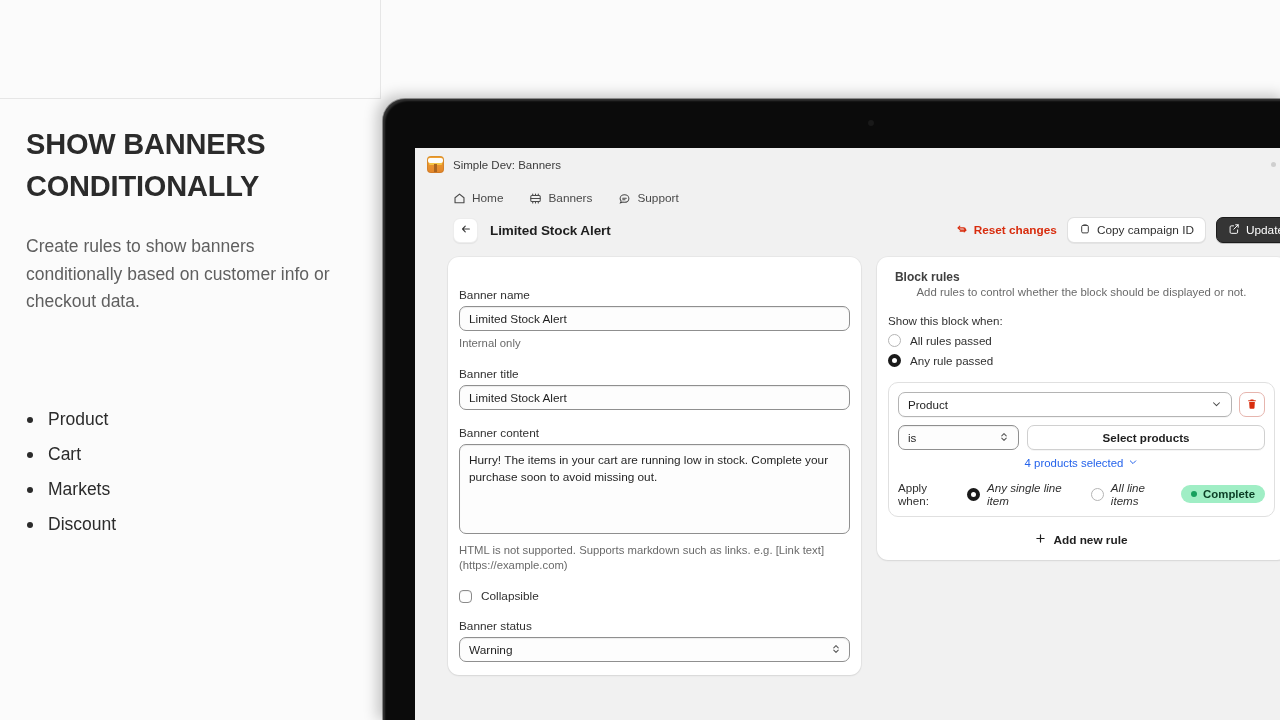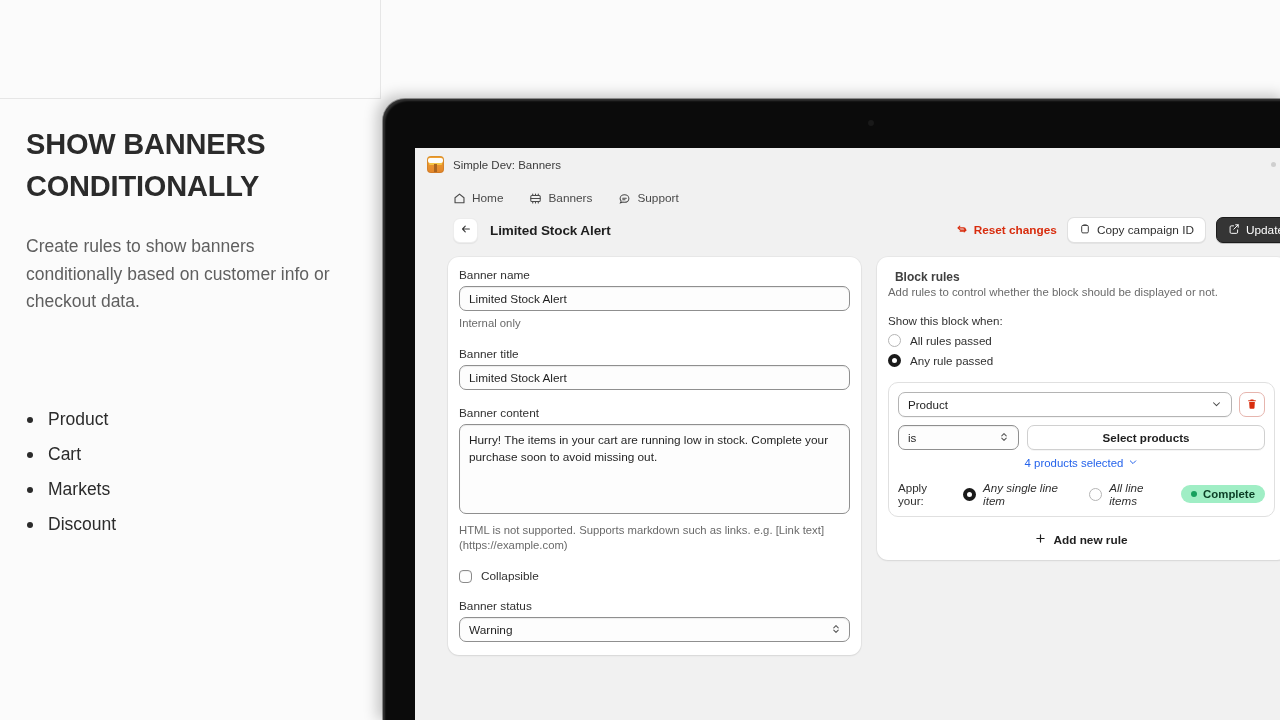--- a/index.html
+++ b/index.html
@@ -101,21 +101,21 @@
     background: #353535; border: 1px solid #1c1c1c; border-radius: 7px;
     font-size: 11.8px; color: #fff; cursor: pointer; font-family: inherit; white-space: nowrap;
     box-shadow: 0 1px 0 rgba(0,0,0,.2);
   }
 
   
   .cols { display: flex; gap: 16px; padding: 12px 0 0 33px; align-items: flex-start; }
   .card {
     background: #fff; border-radius: 11px; box-shadow: 0 1px 2px rgba(0,0,0,.08), 0 0 0 1px rgba(0,0,0,.035);
   }
-  .card-left { width: 422px; padding: 11px 11px 13px 11px; }
+  .card-left { width: 422px; padding: 31px 11px 13px 11px; }
   .card-right { width: 420px; padding: 13px 13px 11px 11px; }
 
   .flabel { font-size: 11.8px; color: #303030; margin-bottom: 4px; display: block; }
   .fhelp { font-size: 11.3px; color: #6a6a6a; margin-top: 5px; line-height: 15px; }
   .finput {
     width: 100%; height: 25px; border: 1px solid #8f8f8f; border-radius: 7px;
     padding: 0 9px; font-size: 11.8px; color: #1f1f1f; font-family: inherit;
     background: #fdfdfd; box-shadow: inset 0 1px 1px rgba(0,0,0,.07); outline: none;
   }
   .ftextarea {
@@ -134,21 +134,21 @@
   .fselect {
     width: 100%; height: 25px; border: 1px solid #8f8f8f; border-radius: 7px;
     padding: 0 9px; font-size: 11.8px; color: #1f1f1f; font-family: inherit;
     background: #fdfdfd; display: flex; align-items: center;
     box-shadow: inset 0 1px 1px rgba(0,0,0,.07); cursor: pointer;
   }
   .updown { position: absolute; right: 9px; top: 50%; transform: translateY(-50%); }
 
   
   .sectitle { font-size: 12px; font-weight: 700; color: #404040; margin-left: 7px; }
-  .secsub { font-size: 11.4px; color: #6a6a6a; margin-top: 2px; }
+  .secsub { font-size: 11.4px; color: #6a6a6a; margin-top: 2px; text-align: center; }
   .seclabel { font-size: 11.6px; color: #303030; margin-top: 16px; }
 
   .radiorow { display: flex; gap: 9px; margin-top: 7px; cursor: pointer; }
   .radio { width: 13px; height: 13px; border-radius: 50%; border: 1.5px solid #b5b5b5; background: #fff; flex: none; }
   .radio.on { border: 4px solid #1a1a1a; }
   .radiorow span { font-size: 11.6px; color: #303030; }
 
   .rulebox {
     margin-top: 15px; border: 1px solid #e0e0e0; border-radius: 10px;
     padding: 9px 9px 9px 9px; position: relative;
@@ -396,21 +396,21 @@
             <div class="selcount">
               <span>4 products selected</span>
               <span>
                 <svg width="10" height="10" viewBox="0 0 14 14" fill="none" stroke="#2563eb" stroke-width="1.4" stroke-linecap="round" stroke-linejoin="round">
                     <path d="M3.2 5.4 7 9.2l3.8-3.8"></path>
                   </svg>
               </span>
             </div>
 
             <div class="applyrow">
-              <span class="lbl">Apply your:</span>
+              <span class="lbl">Apply when:</span>
               <div class="opt">
                 <div class="radio on"></div>
                 <span>Any single line item</span>
               </div>
               <div class="opt">
                 <div class="radio"></div>
                 <span>All line items</span>
               </div>
               <div class="badge">
                 <span class="dot"></span>

